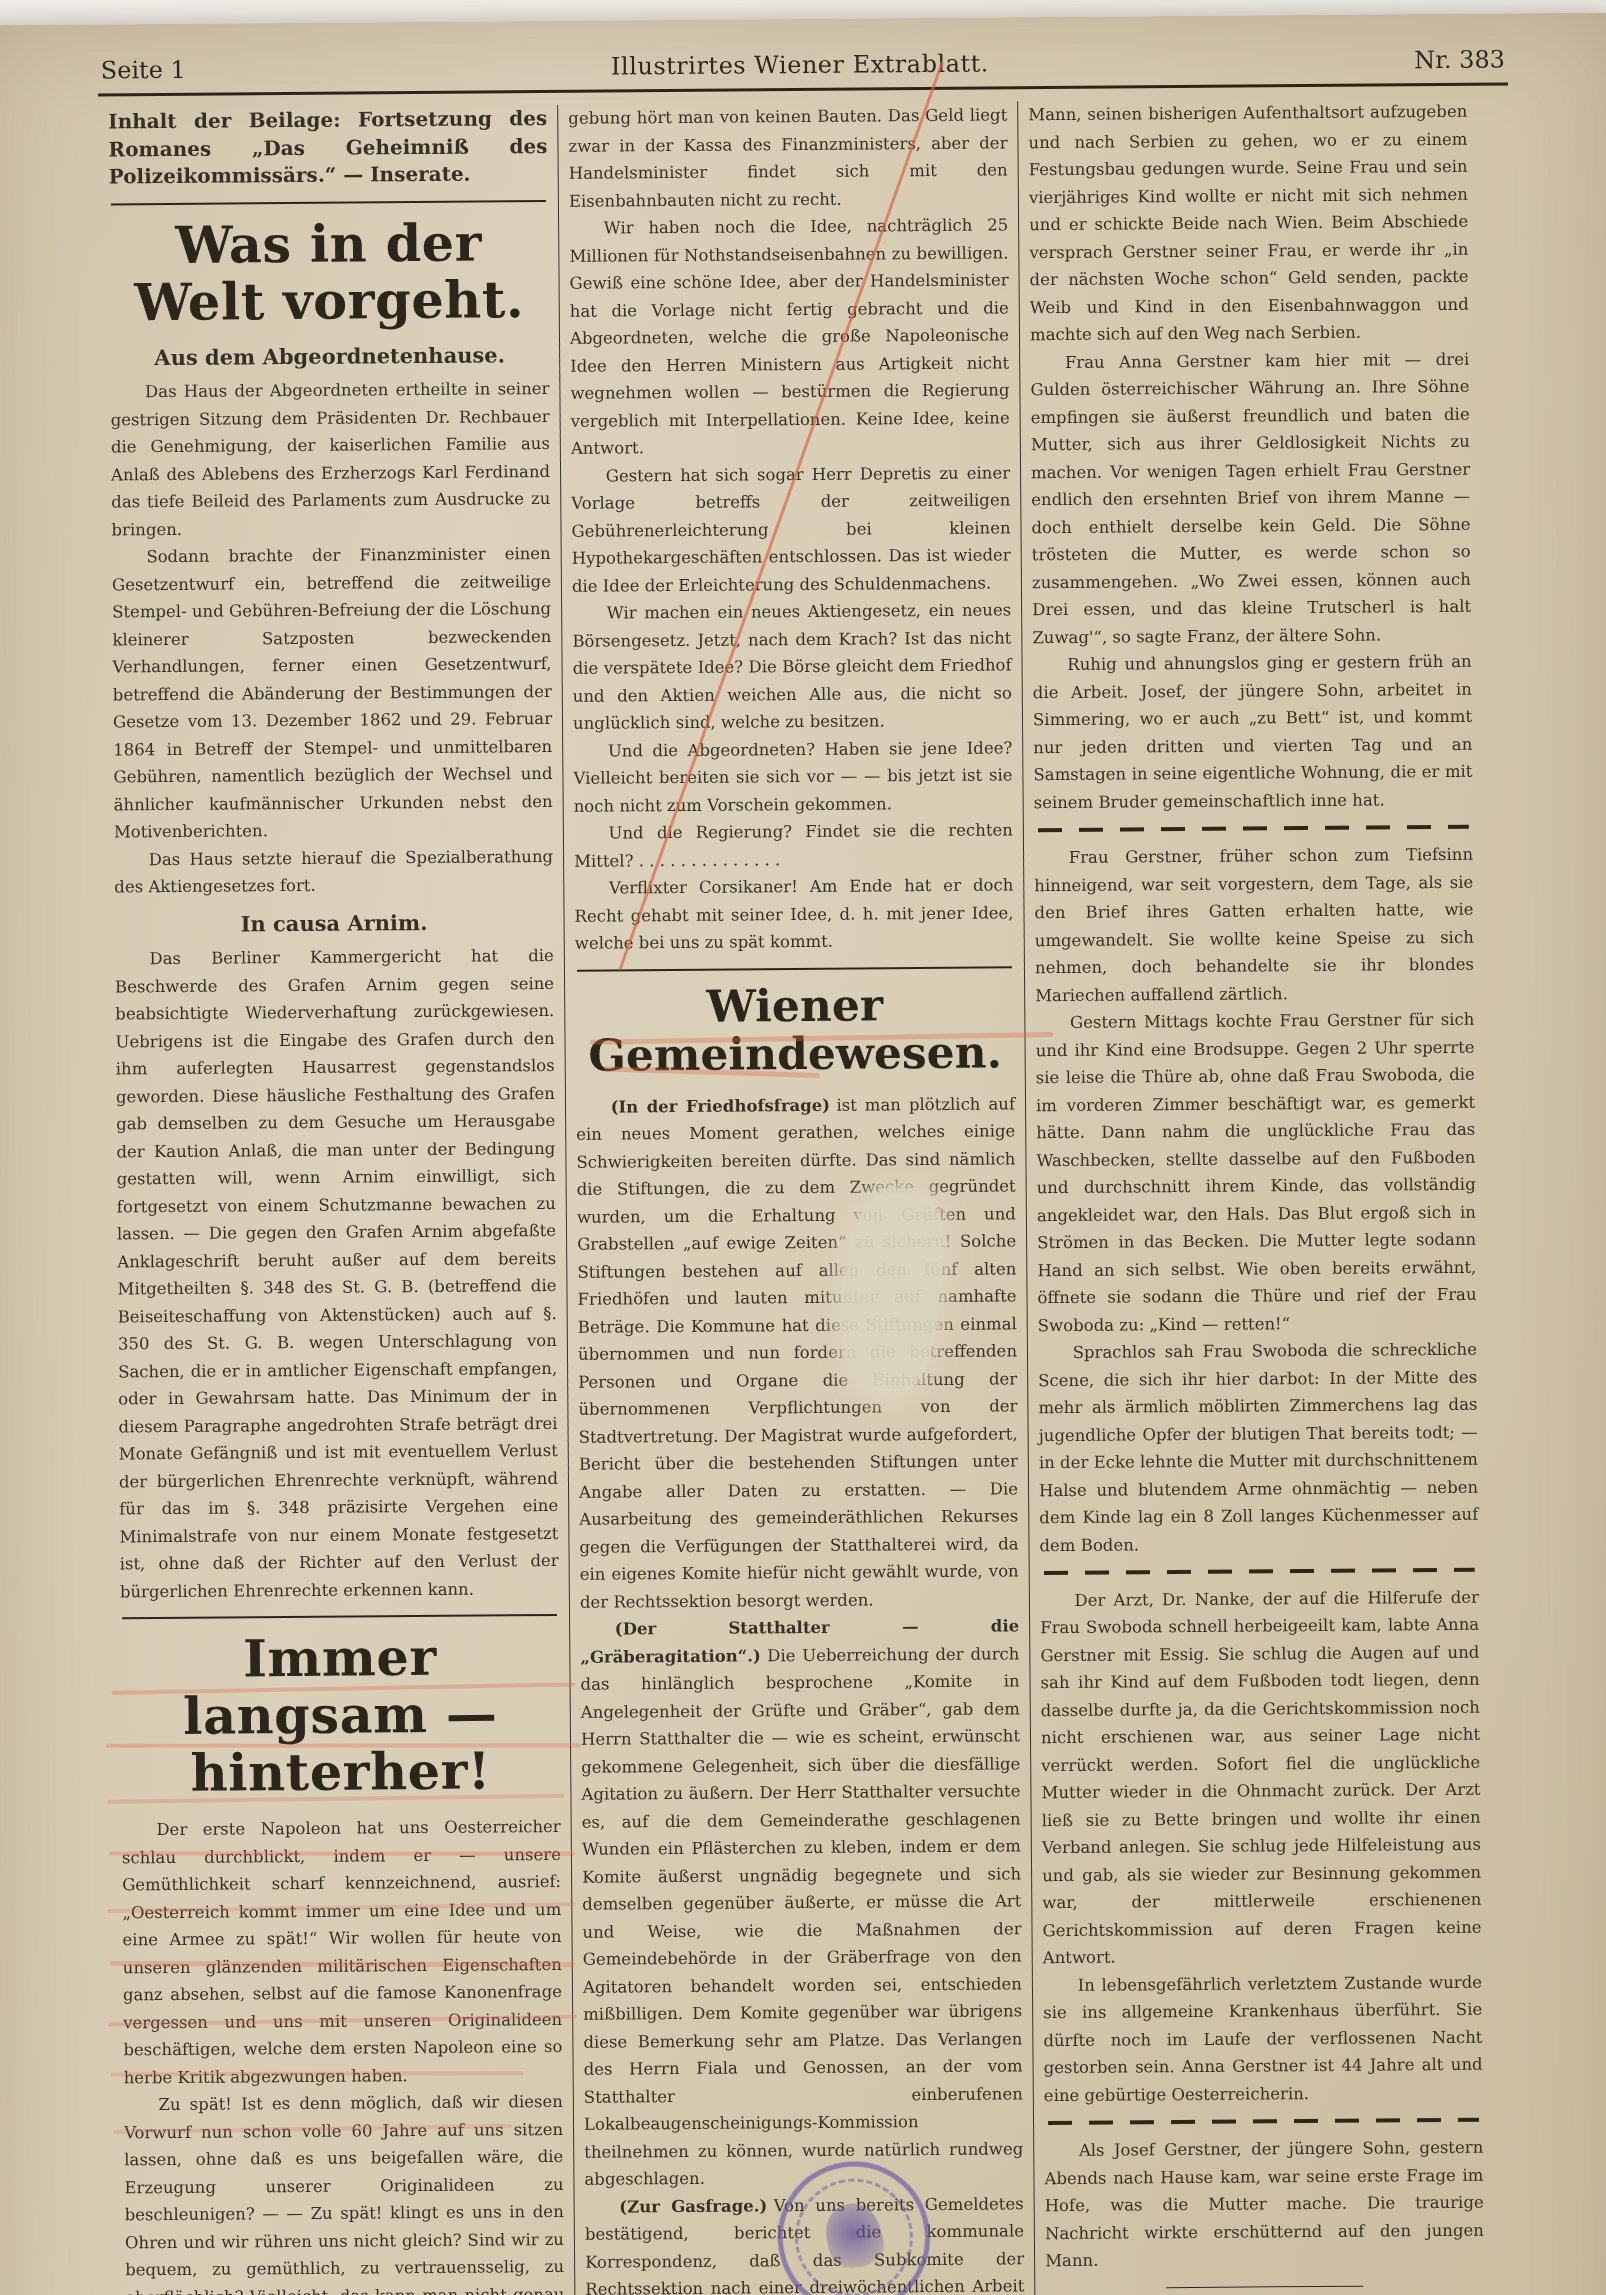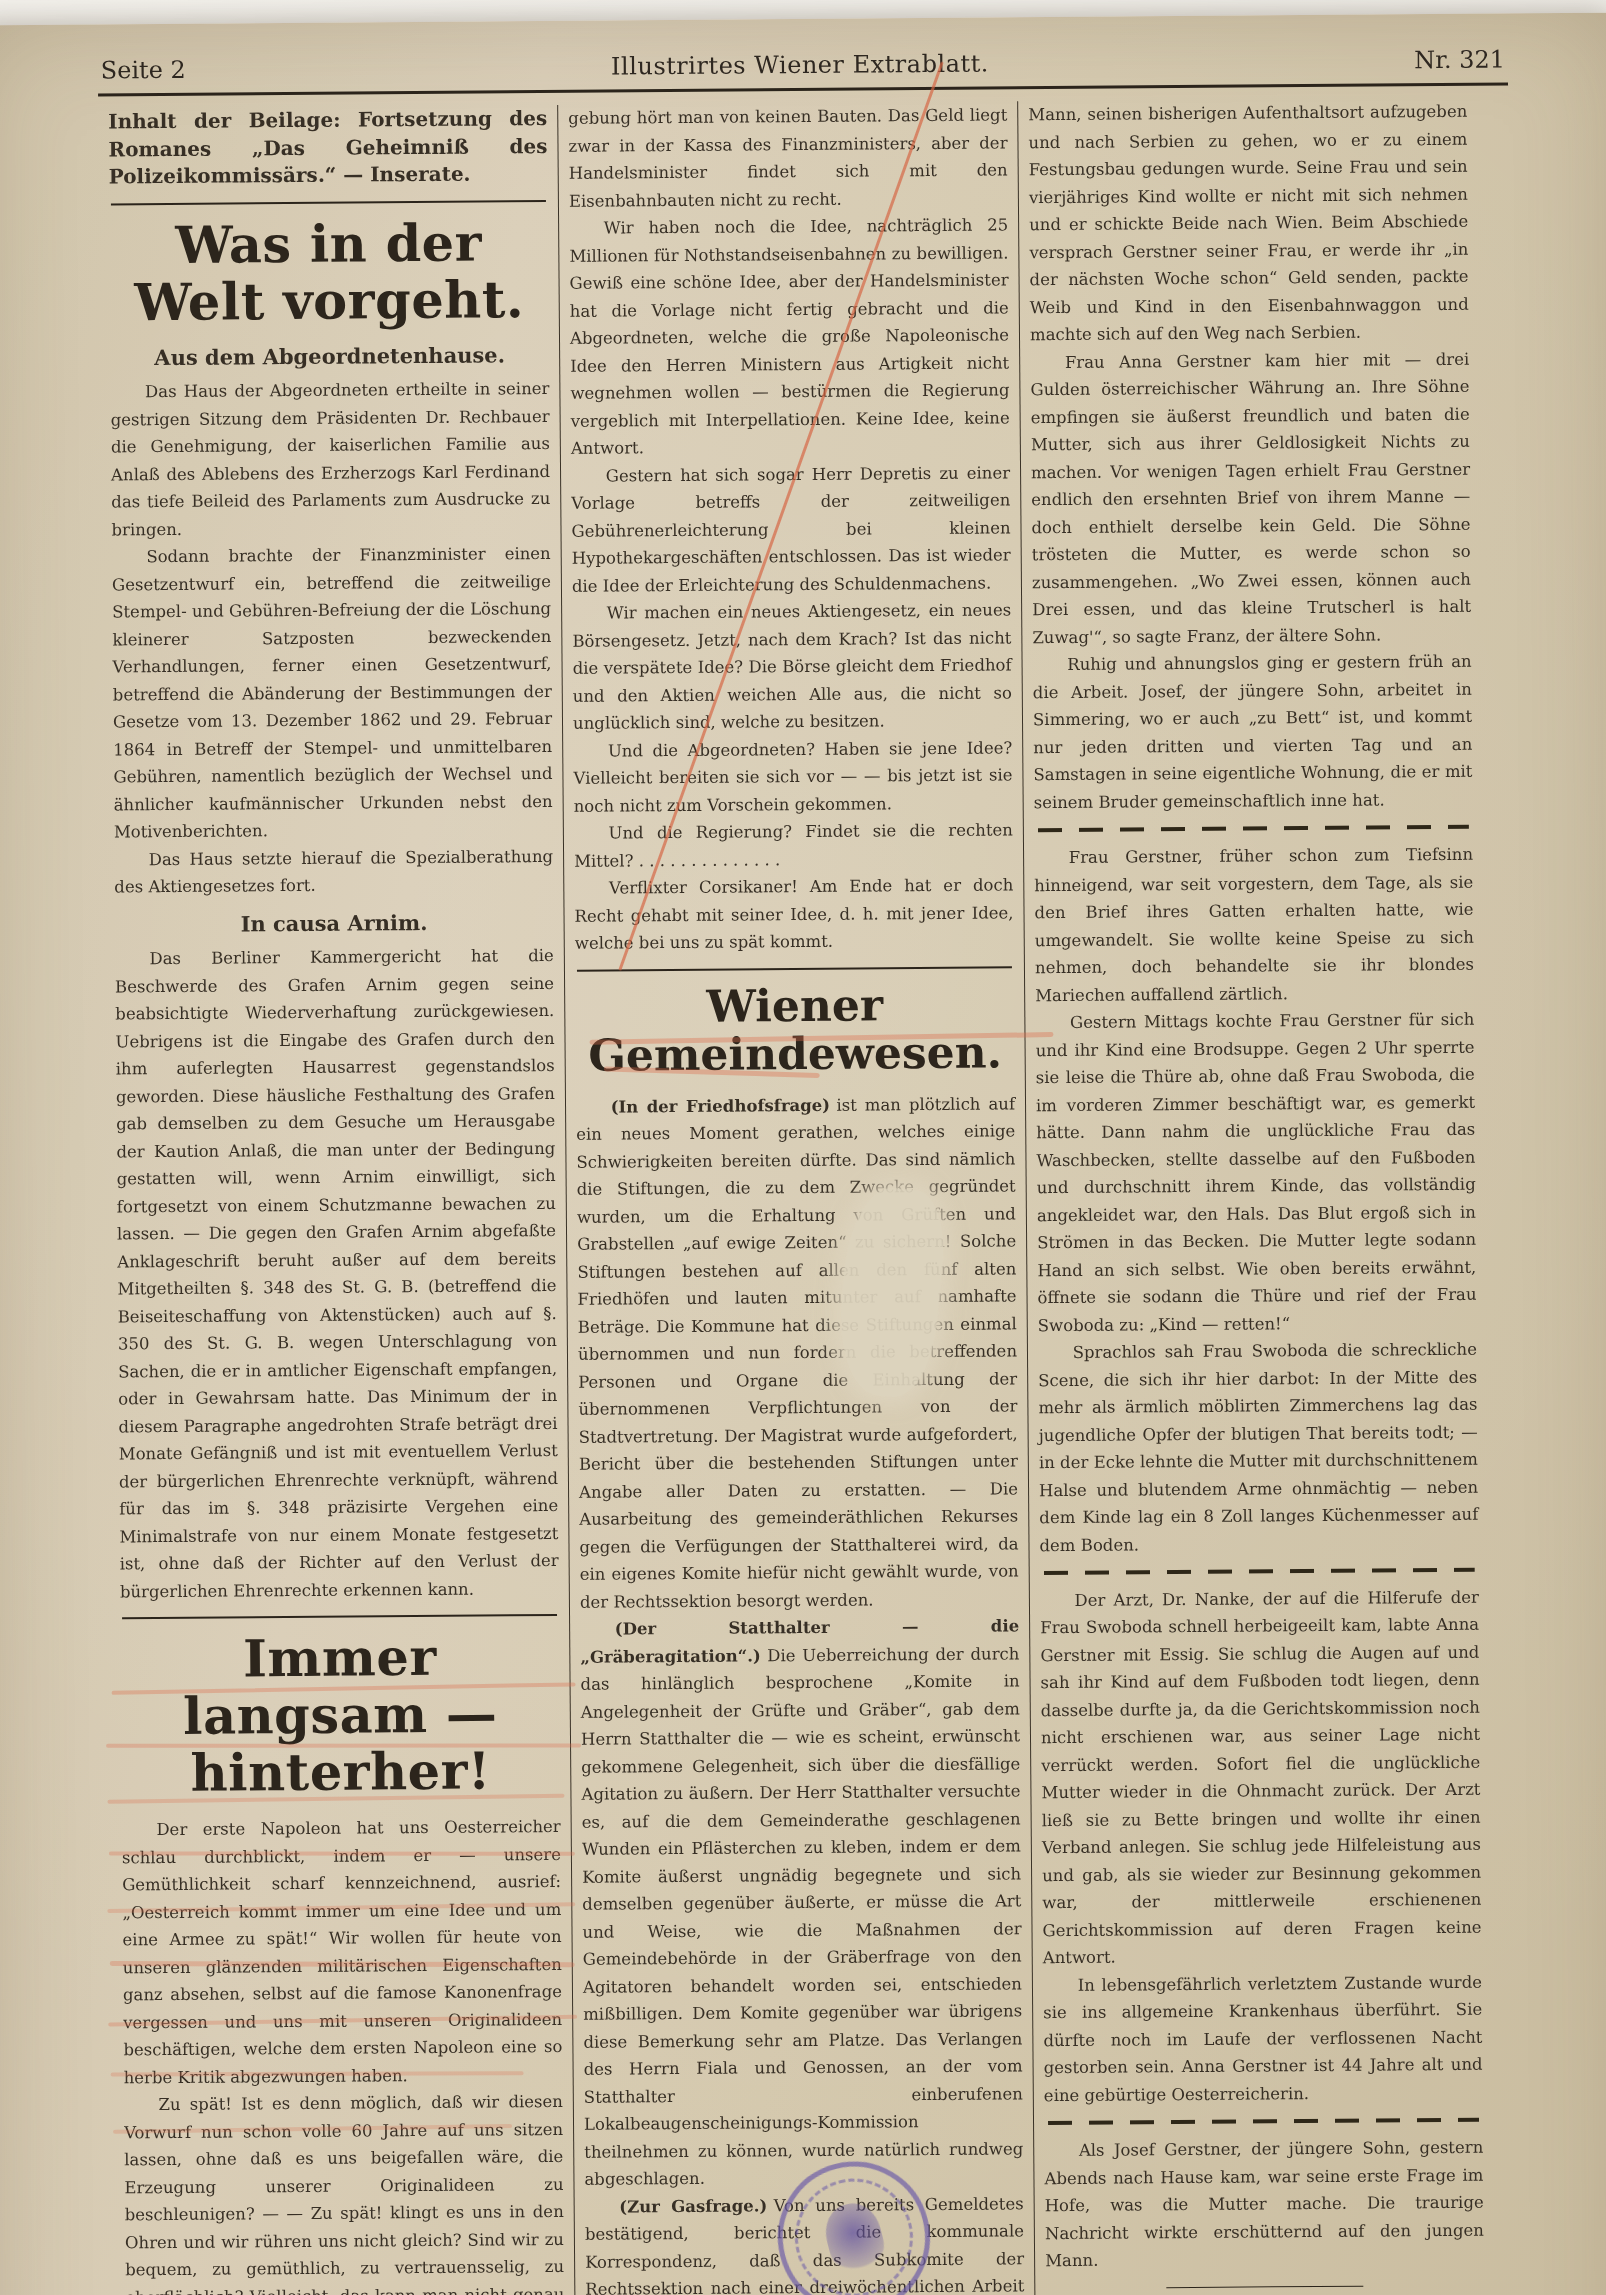--- a/index.html
+++ b/index.html
@@ -58,23 +58,23 @@
           opacity:.92;}
 </style>
 <title>Illustrirtes Wiener Extrablatt.</title></head>
 <body>
 
 <div id="stage">
   <div id="paper">
     <div class="content">
 
       <div class="header">
-        <span>Seite 2</span>
+        <span>Seite 1</span>
         <span class="htitle">Illustrirtes Wiener Extrablatt.</span>
-        <span>Nr. 321</span>
+        <span>Nr. 383</span>
       </div>
       <div class="headrule"></div>
 
       <div class="cols">
 
         <div class="col">
           <p class="beilage">Inhalt der Beilage: Fortsetzung des Romanes „Das Geheimniß des Polizeikommissärs.“ — Inserate.</p>
           <div class="colrule"></div>
 
           <h1 class="h-big">Was in der Welt vorgeht.</h1>

